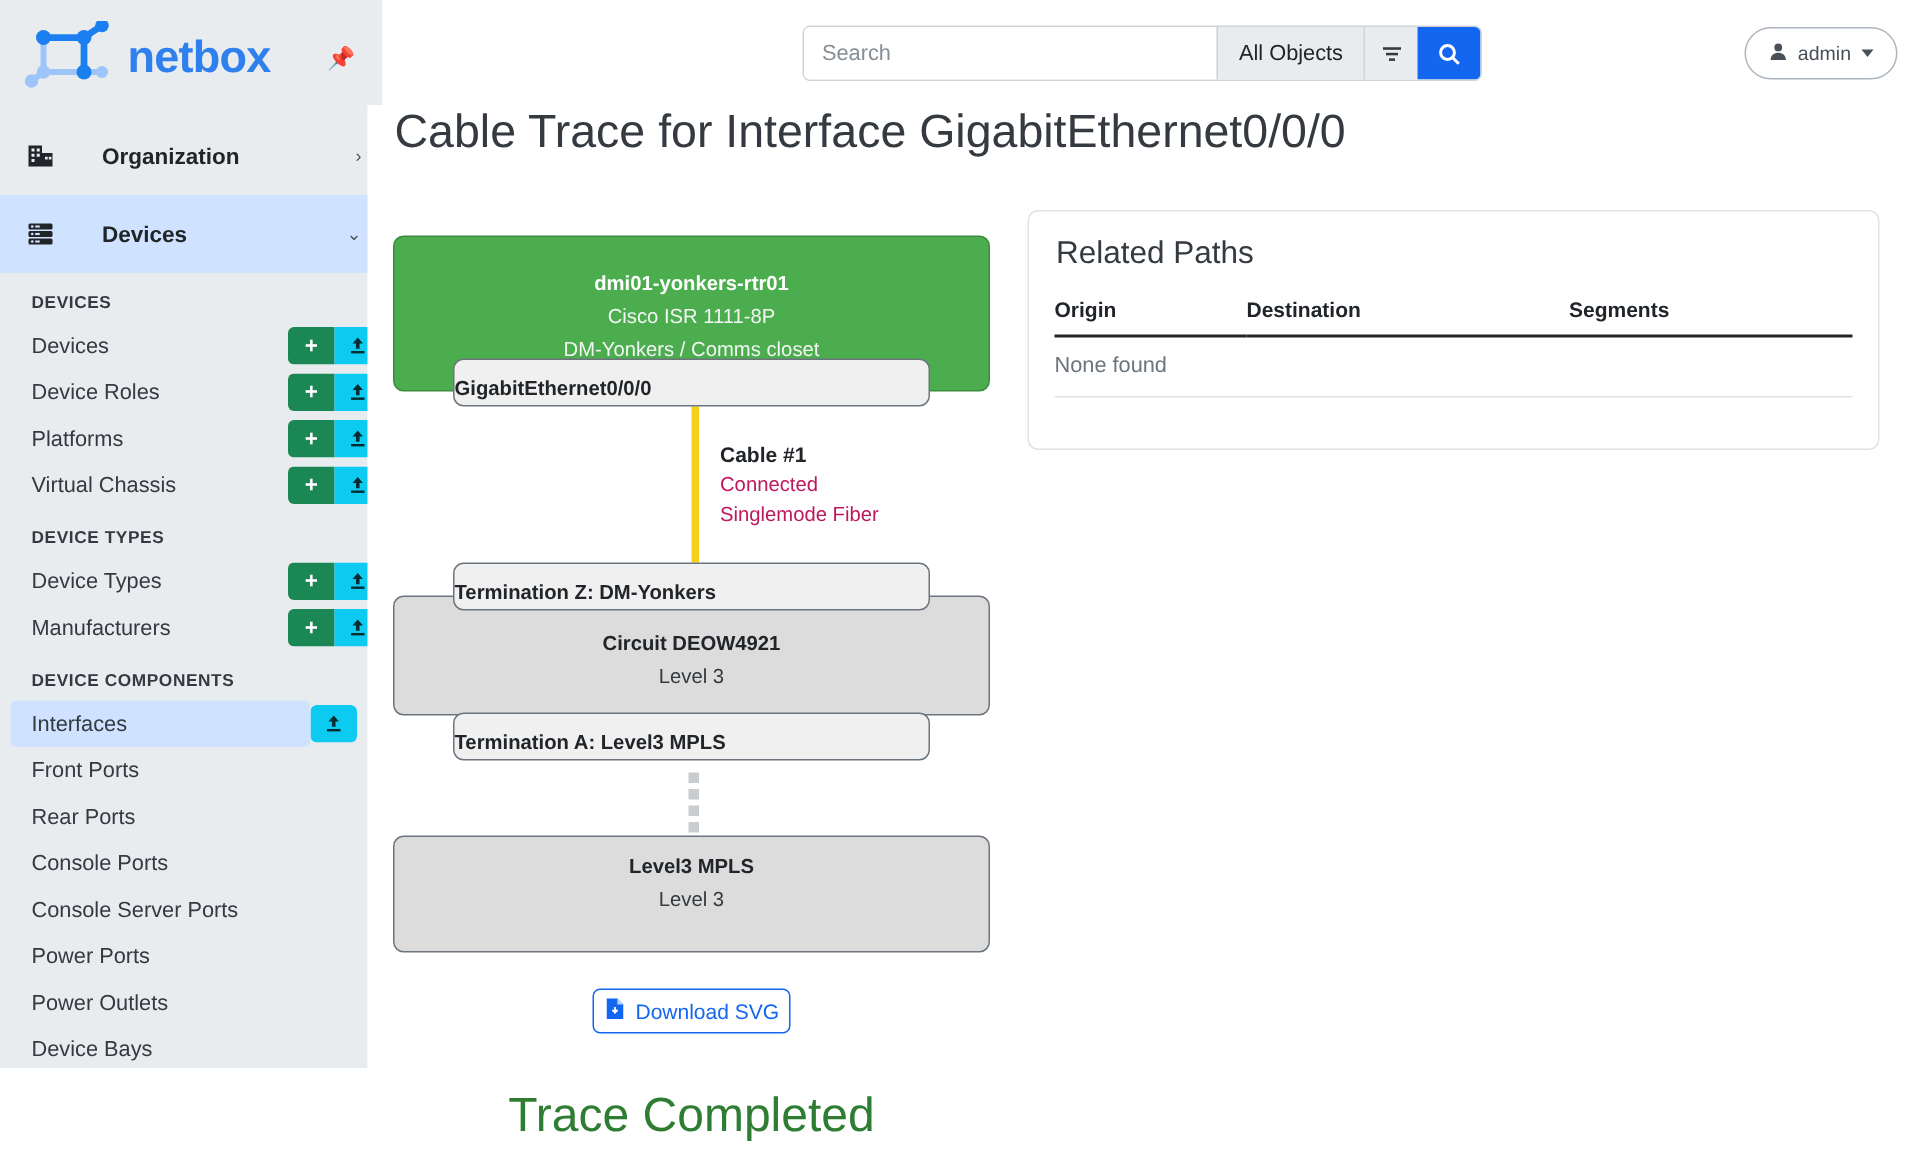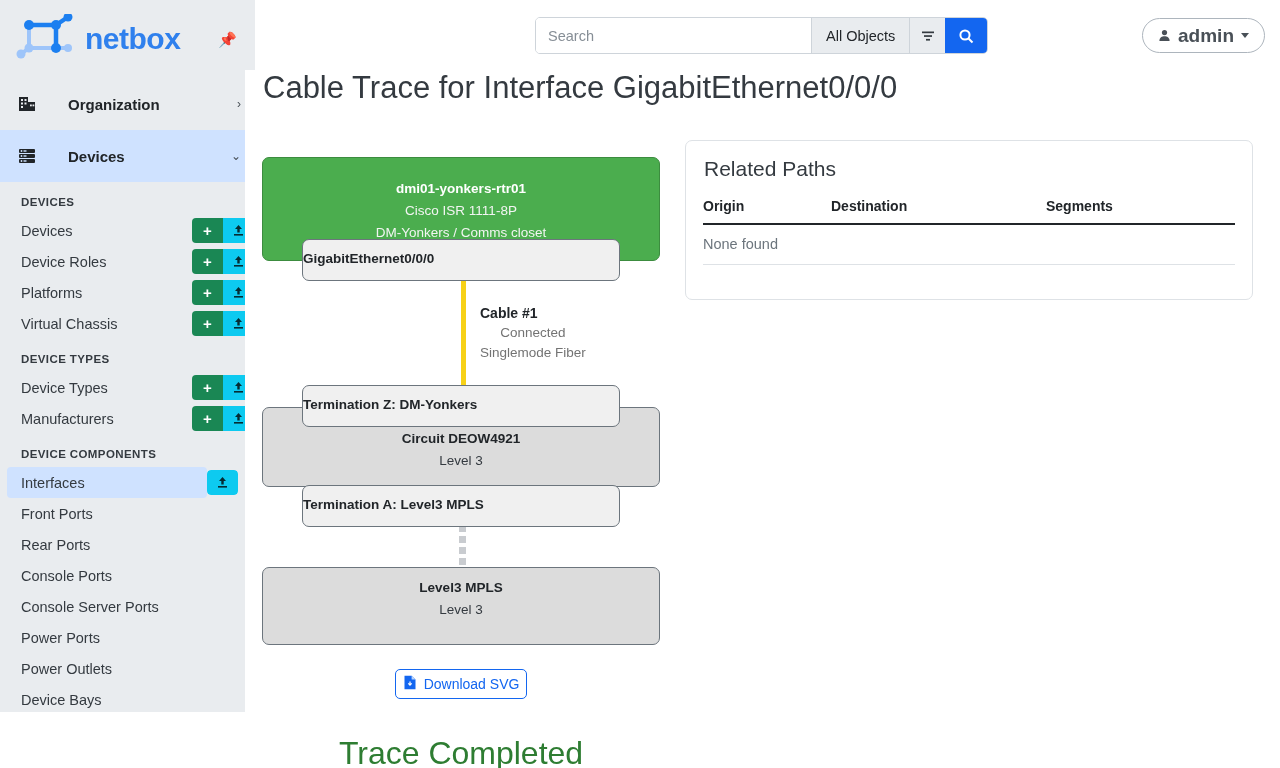--- a/index.html
+++ b/index.html
@@ -108,23 +108,22 @@
   }
   .search-go {
     display: flex; align-items: center; justify-content: center;
     width: 42px; background: #1366f0; color: #ffffff; cursor: pointer;
   }
   .user-menu {
     position: absolute; right: 15px; top: 18px;
     display: flex; align-items: center; gap: 7px;
     height: 35px; padding: 0 15px;
     border: 1px solid #adb5bd; border-radius: 18px;
-    color: #495057; font-size: 19px; cursor: pointer;
+    color: #495057; font-size: 13px; cursor: pointer;
     background: #ffffff;
-    font-weight: bold;
   }
   .caret-down {
     width: 0; height: 0;
     border-left: 4.5px solid transparent;
     border-right: 4.5px solid transparent;
     border-top: 5.5px solid #495057;
   }
 
   
   #main {
@@ -149,39 +148,39 @@
   }
   .node-device {
     background: #4bad4e; border-color: #3c8c3f;
     height: 104px; padding-top: 23px;
   }
   .nd-title { color: #ffffff; font-size: 13.5px; font-weight: bold; }
   .nd-sub { color: #f2f5f2; font-size: 13.5px; margin-top: 7px; }
 
   .term-box {
     width: 318px; margin: 0 auto;
-    height: 42px; line-height: 38px;
+    height: 32px; line-height: 38px;
     background: #f0f0f0; border: 1px solid #6c757d; border-radius: 7px;
     font-size: 13.5px; font-weight: bold; color: #212529;
     position: relative; z-index: 3;
   }
 
   .cable-zone {
     position: relative; height: 104px;
   }
   .cable-line {
     position: absolute; left: 199px; top: 0;
     width: 5px; height: 104px; background: #f7d117;
   }
   .cable-info {
     position: absolute; left: 218px; top: 22px;
     text-align: left; line-height: 20px;
   }
   .cable-info .ci-t { font-size: 14px; font-weight: bold; color: #212529; }
-  .cable-info .ci-s { font-size: 13.5px; color: #737373; text-align: center; }
+  .cable-info .ci-s { font-size: 13.5px; color: #be185d; }
 
   .circuit-wrap { position: relative; }
   .circuit-box {
     position: absolute; left: 0; top: 22px;
     width: 398px; height: 80px;
     background: #dcdcdc; border: 1px solid #6c757d; border-radius: 7px;
     z-index: 1;
   }
   .circuit-txt {
     position: absolute; left: 0; top: 46px; width: 398px;

